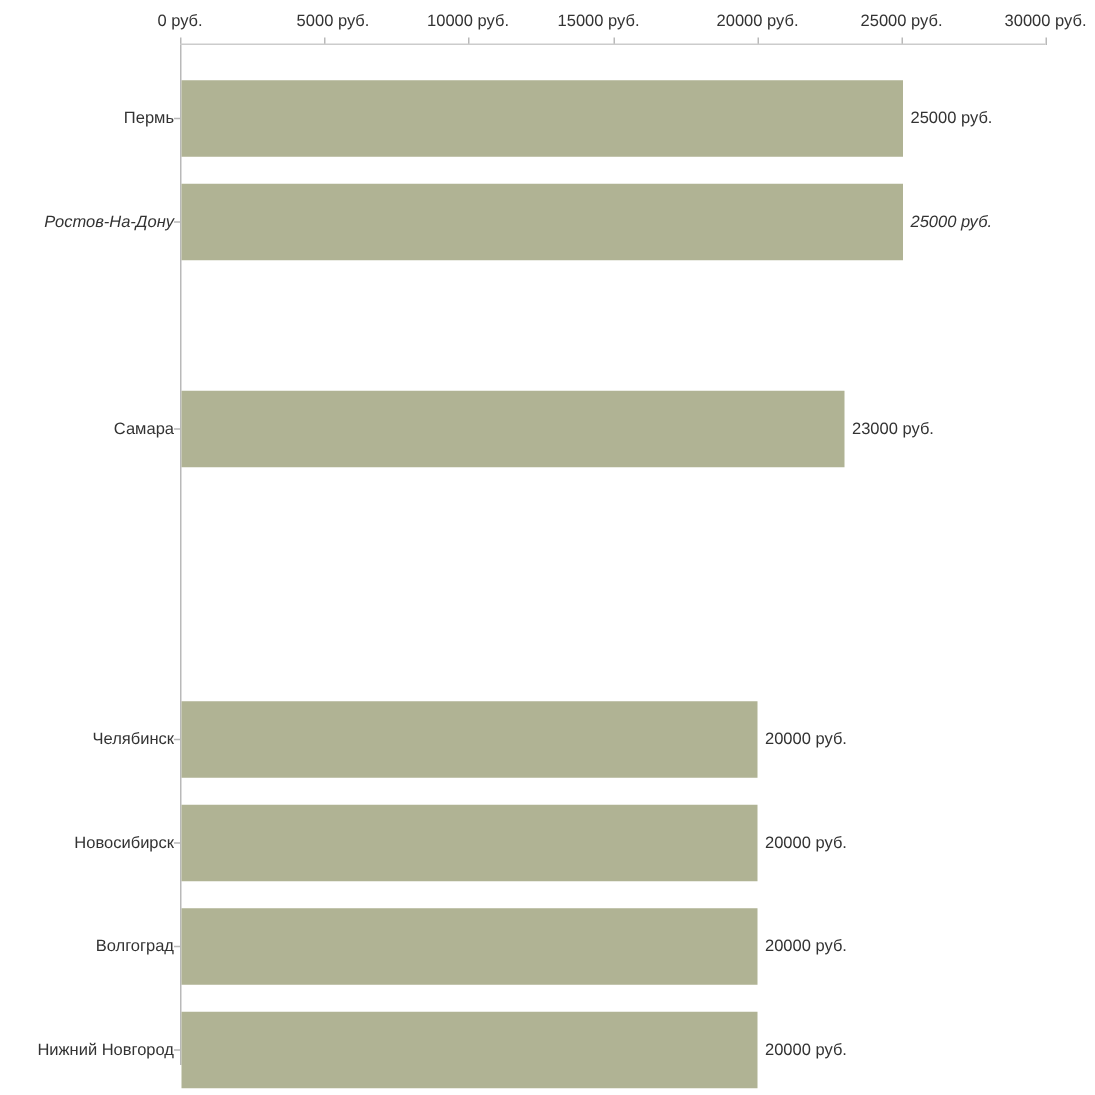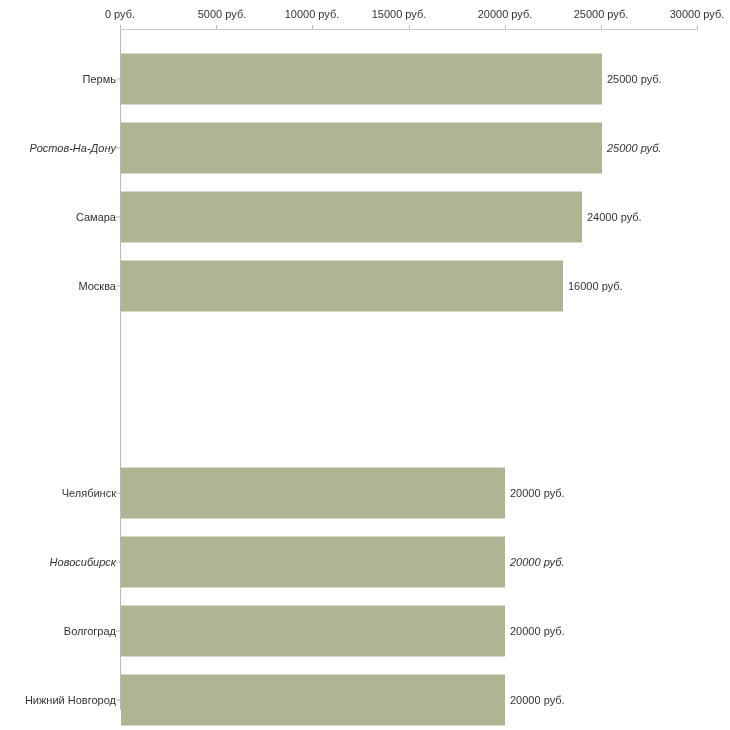--- a/index.html
+++ b/index.html
@@ -142,44 +142,38 @@
       <div class="bar-value" style="left:607px;">25000 руб.</div>
     </div>
 
     <div class="row" style="top:69px;font-style:italic;">
       <div class="cat-label">Ростов-На-Дону</div>
       <div class="tick-y"></div>
       <div class="bar" style="width:481px;"></div>
       <div class="bar-value" style="left:607px;">25000 руб.</div>
     </div>
 
-    <div class="row" style="top:138px;">
+
+    <div class="row" style="top:207px;">
       <div class="cat-label">Самара</div>
       <div class="tick-y"></div>
-      <div class="bar" style="width:461px;"></div>
-      <div class="bar-value" style="left:587px;">24000 руб.</div>
-    </div>
-
-    <div class="row" style="top:207px;">
-      <div class="cat-label">Москва</div>
-      <div class="tick-y"></div>
       <div class="bar" style="width:442px;"></div>
-      <div class="bar-value" style="left:568px;">16000 руб.</div>
+      <div class="bar-value" style="left:568px;">23000 руб.</div>
     </div>
 
 
 
     <div class="row" style="top:414px;">
       <div class="cat-label">Челябинск</div>
       <div class="tick-y"></div>
       <div class="bar" style="width:384px;"></div>
       <div class="bar-value" style="left:510px;">20000 руб.</div>
     </div>
 
-    <div class="row" style="top:483px;font-style:italic;">
+    <div class="row" style="top:483px;">
       <div class="cat-label">Новосибирск</div>
       <div class="tick-y"></div>
       <div class="bar" style="width:384px;"></div>
       <div class="bar-value" style="left:510px;">20000 руб.</div>
     </div>
 
     <div class="row" style="top:552px;">
       <div class="cat-label">Волгоград</div>
       <div class="tick-y"></div>
       <div class="bar" style="width:384px;"></div>

